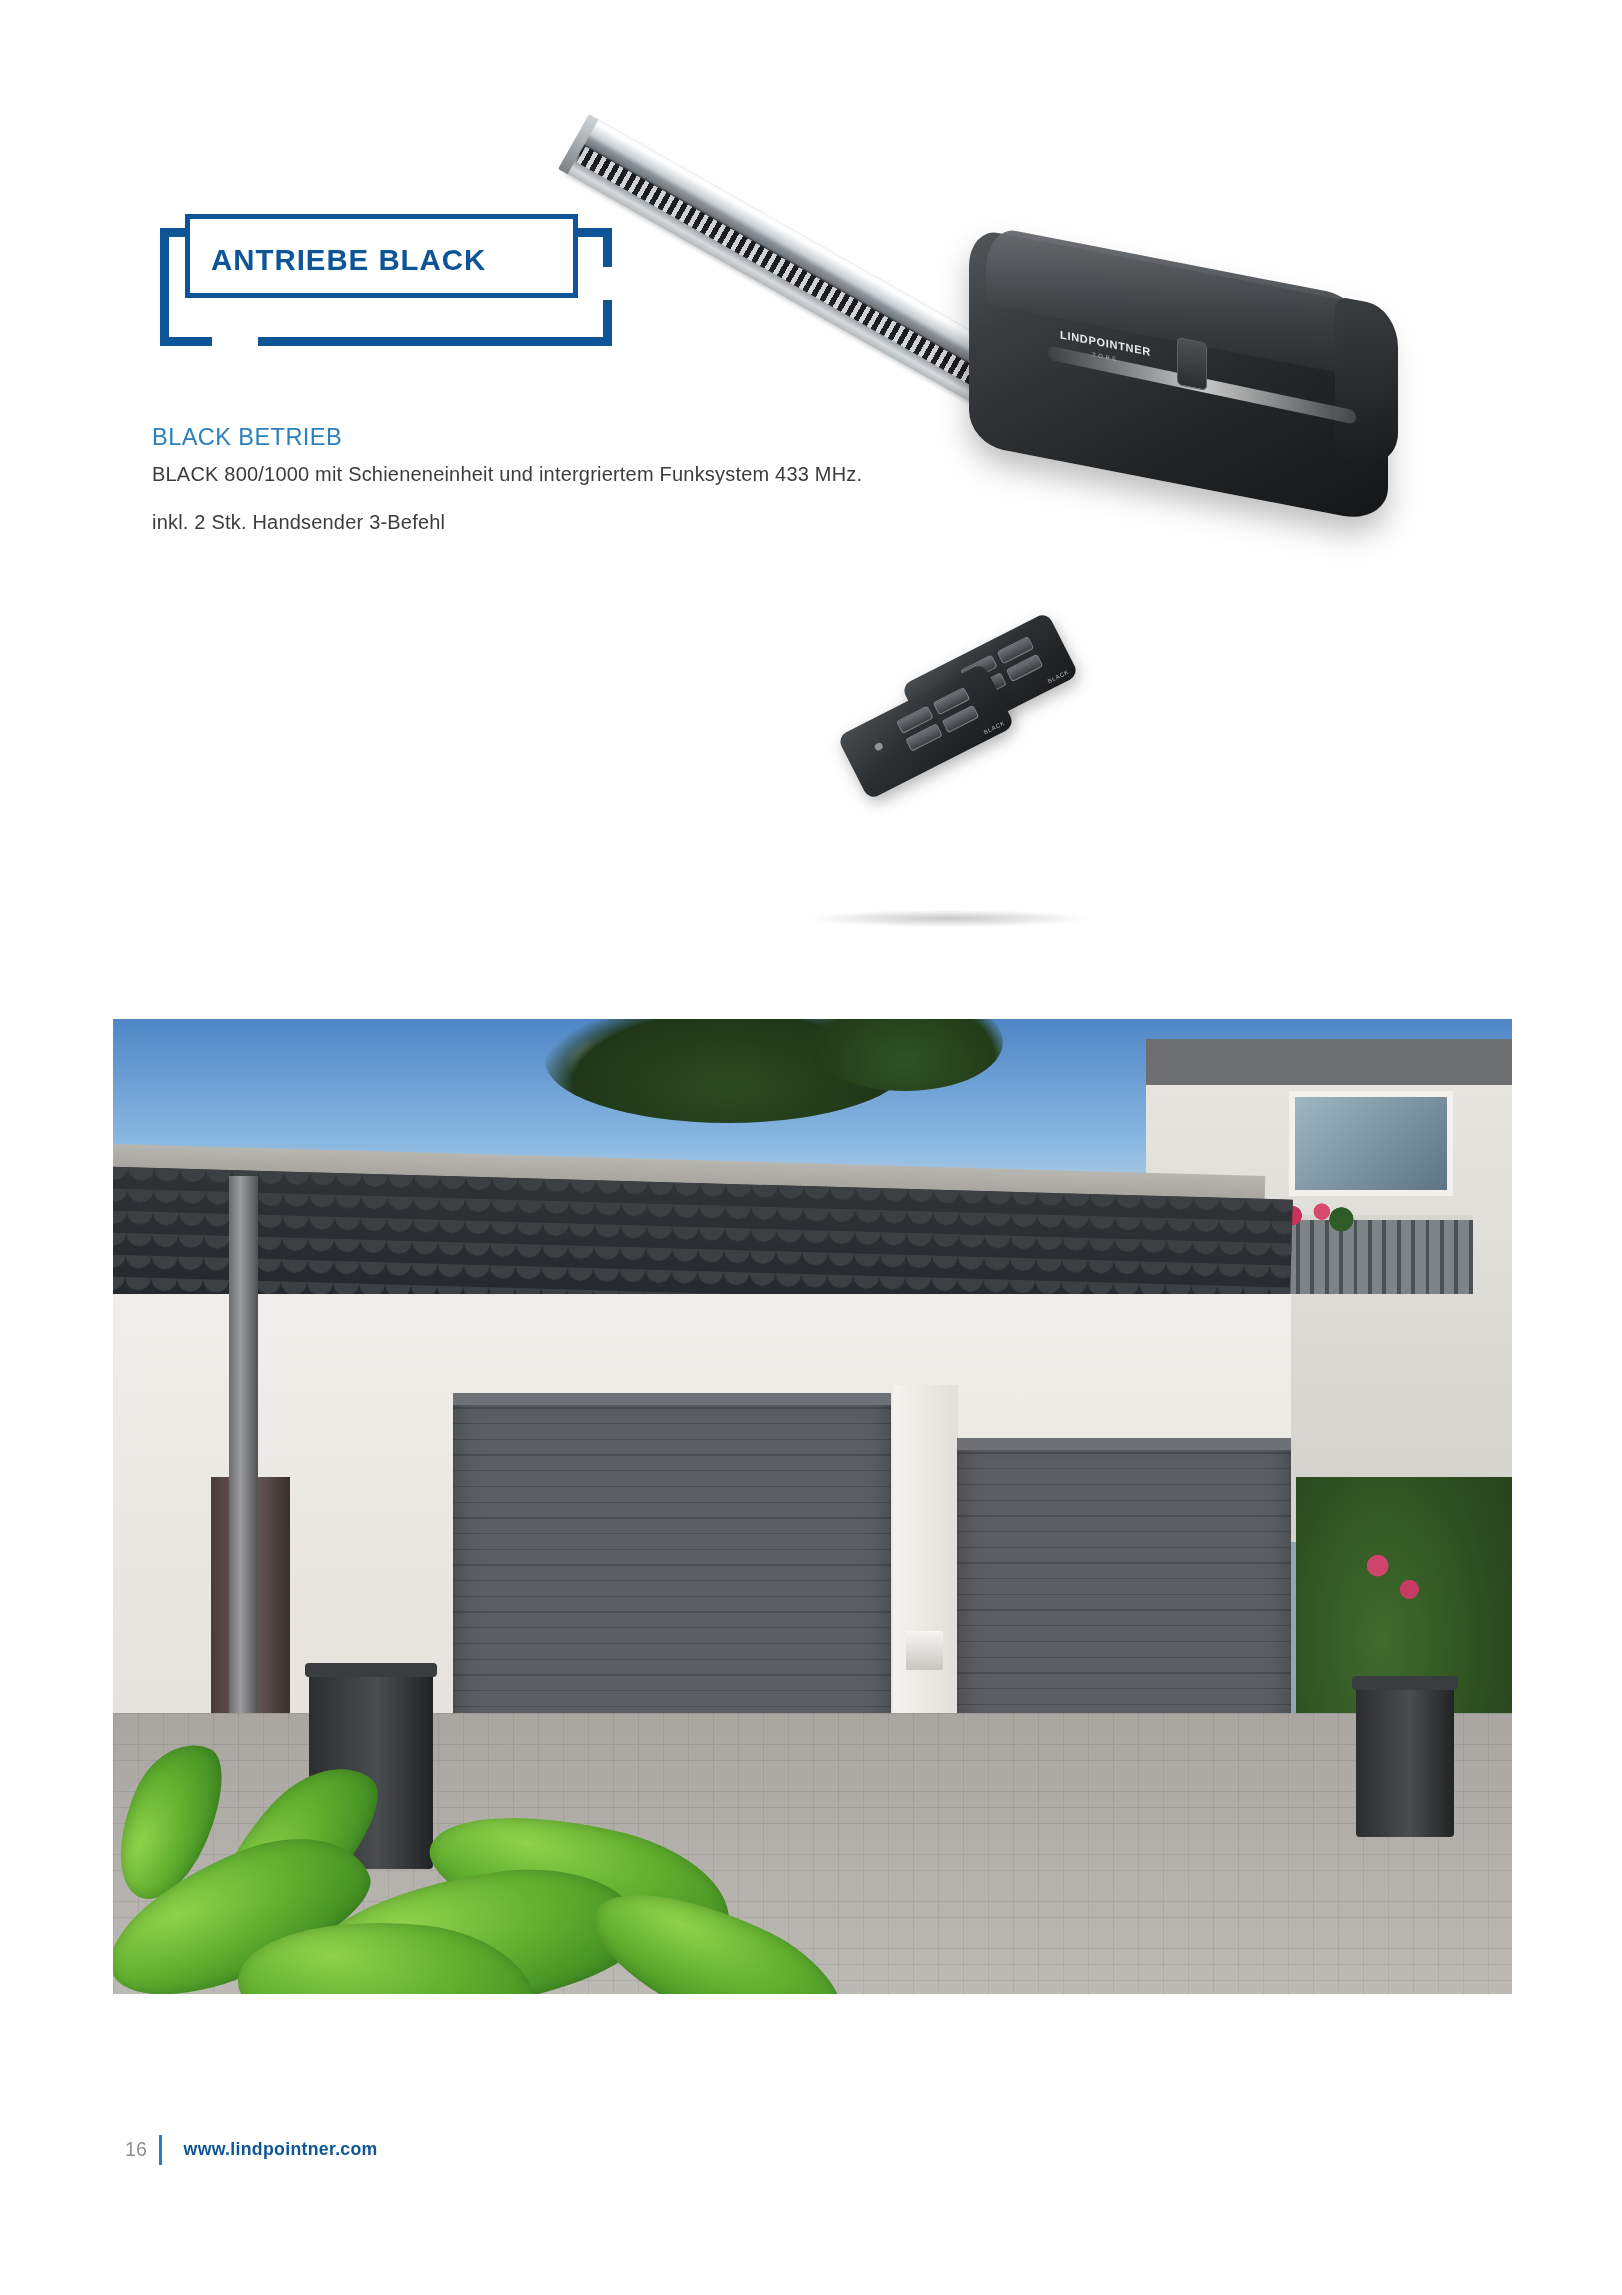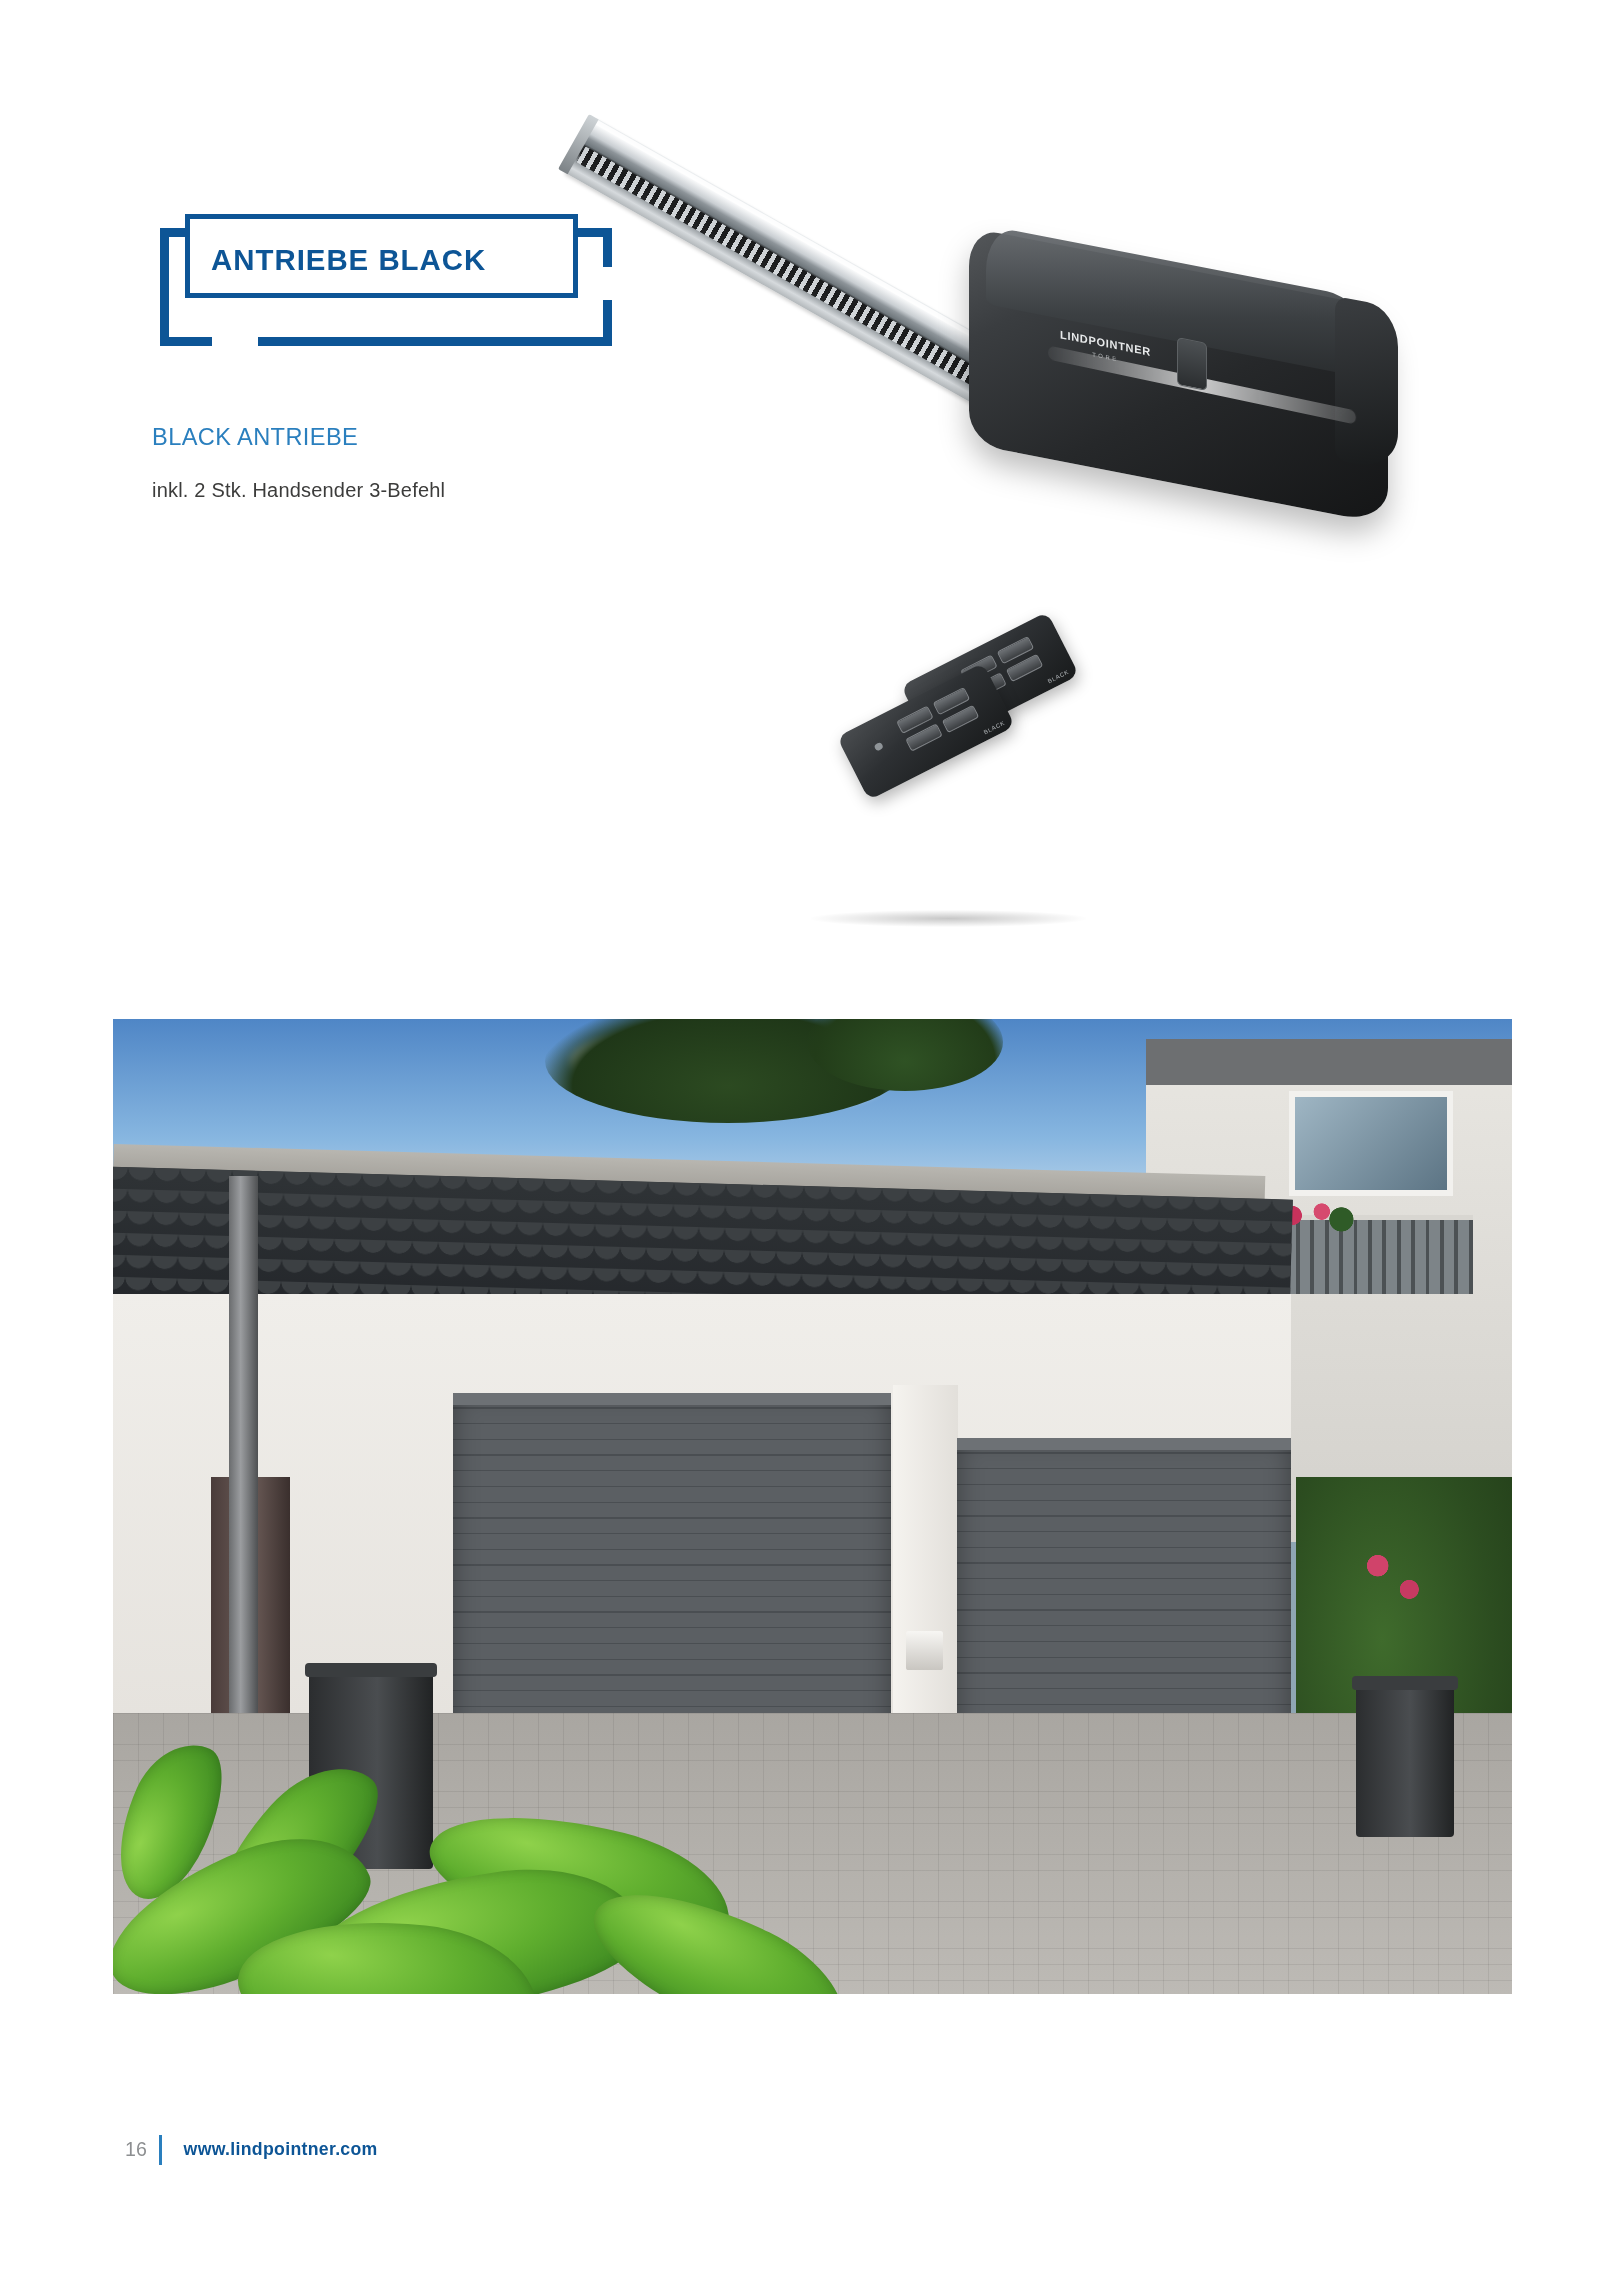--- a/index.html
+++ b/index.html
@@ -558,22 +558,23 @@
         <div class="btn b2"></div>
         <div class="btn b3"></div>
         <div class="btn b4"></div>
       </div>
       <div class="led"></div>
       <div class="brand">BLACK</div>
     </div>
   </div>
   <div class="remote-shadow"></div>
 
-  <div class="subhead">BLACK ANTRIEBE</div>
+  <div class="subhead">BLACK BETRIEB</div>
   <div class="body-text">
+    <p>BLACK 800/1000 mit Schieneneinheit und intergriertem Funksystem 433 MHz.</p>
     <p class="spaced">inkl. 2 Stk. Handsender 3-Befehl</p>
   </div>
 
   <div class="photo">
     <div class="ph-sky"></div>
     <div class="ph-cloud c1"></div>
     <div class="ph-cloud c2"></div>
     <div class="ph-tree"></div>
     <div class="ph-tree2"></div>
 

